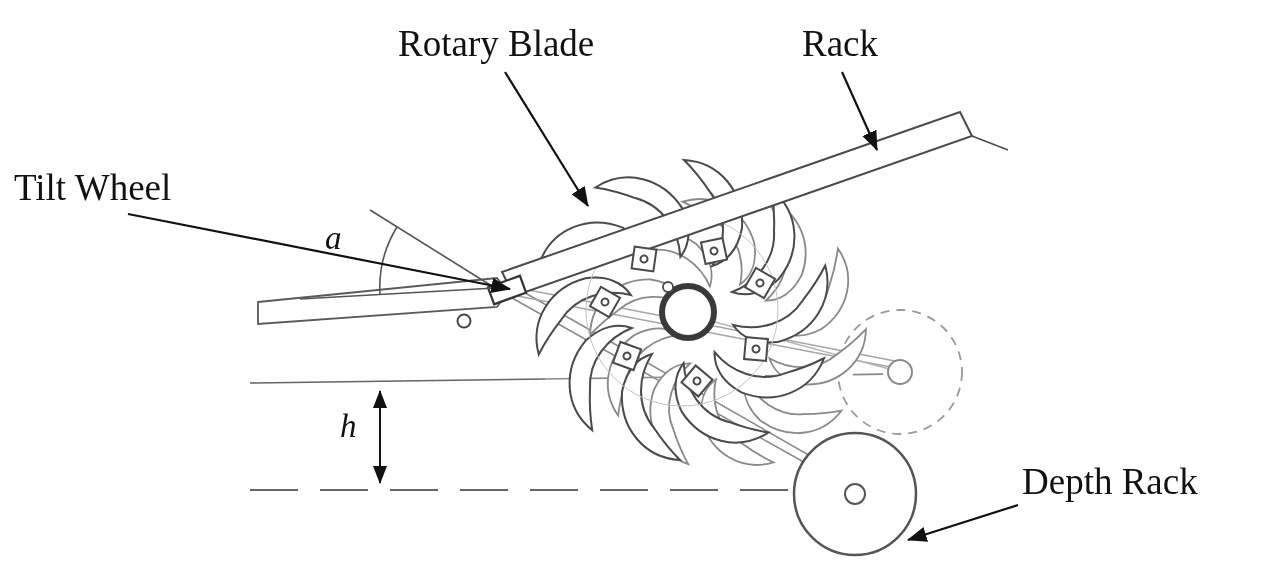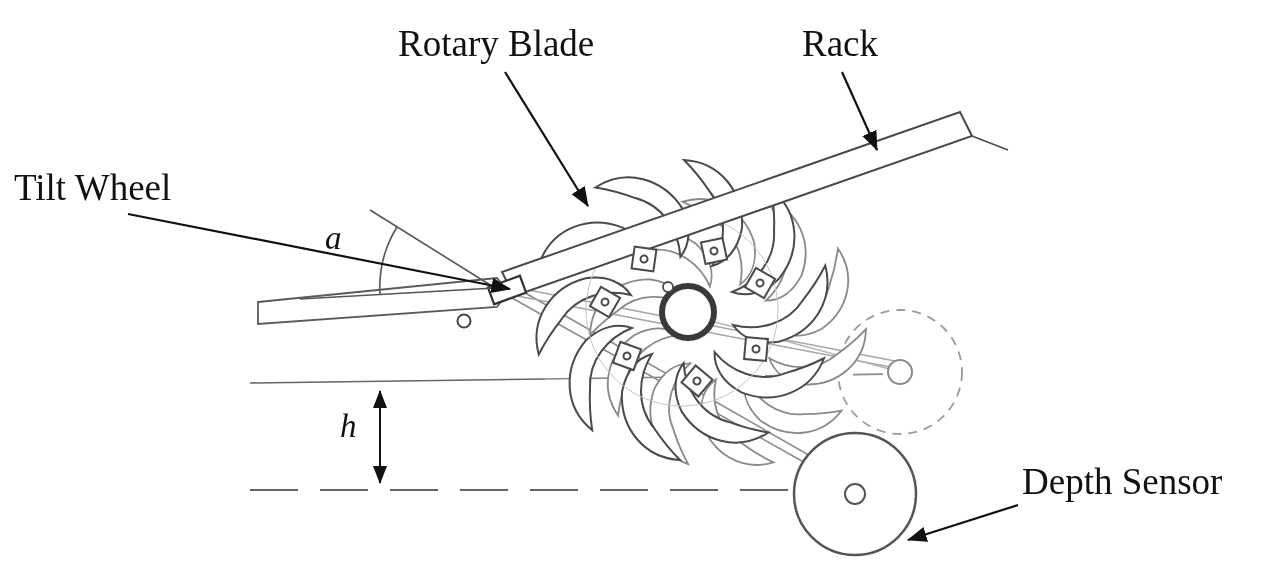--- a/index.html
+++ b/index.html
@@ -159,19 +159,19 @@
       <line x1="1018" y1="505" x2="908" y2="540" marker-end="url(#arrow)"></line>
     </g>
   </svg>
 
   <div class="fig-label" style="left:398px;top:24px;">Rotary Blade</div>
 
   <div class="fig-label" style="left:802px;top:24px;text-align:right;">Rack</div>
 
   <div class="fig-label" style="left:14px;top:168px;">Tilt Wheel</div>
 
-  <div class="fig-label" style="left:1022px;top:462px;">Depth Sensor</div>
+  <div class="fig-label" style="left:1022px;top:462px;">Depth Rack</div>
 
   <div class="sym-label" style="left:325px;top:220px;">a</div>
 
   <div class="sym-label" style="left:340px;top:408px;">h</div>
 
 </div>
 
 </body></html>

